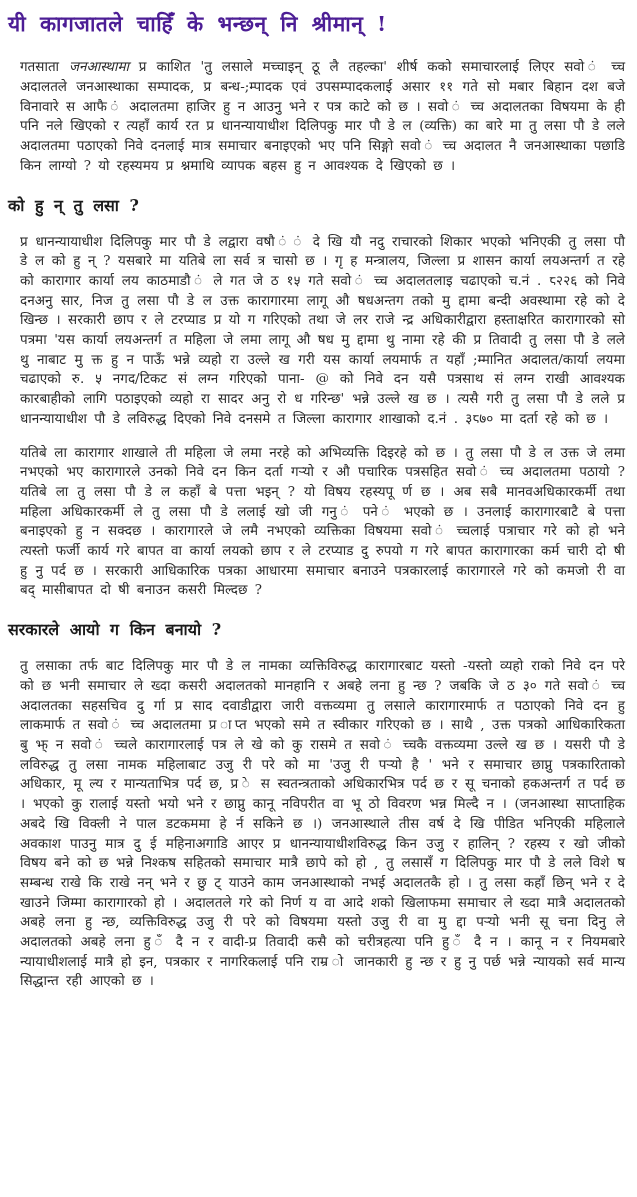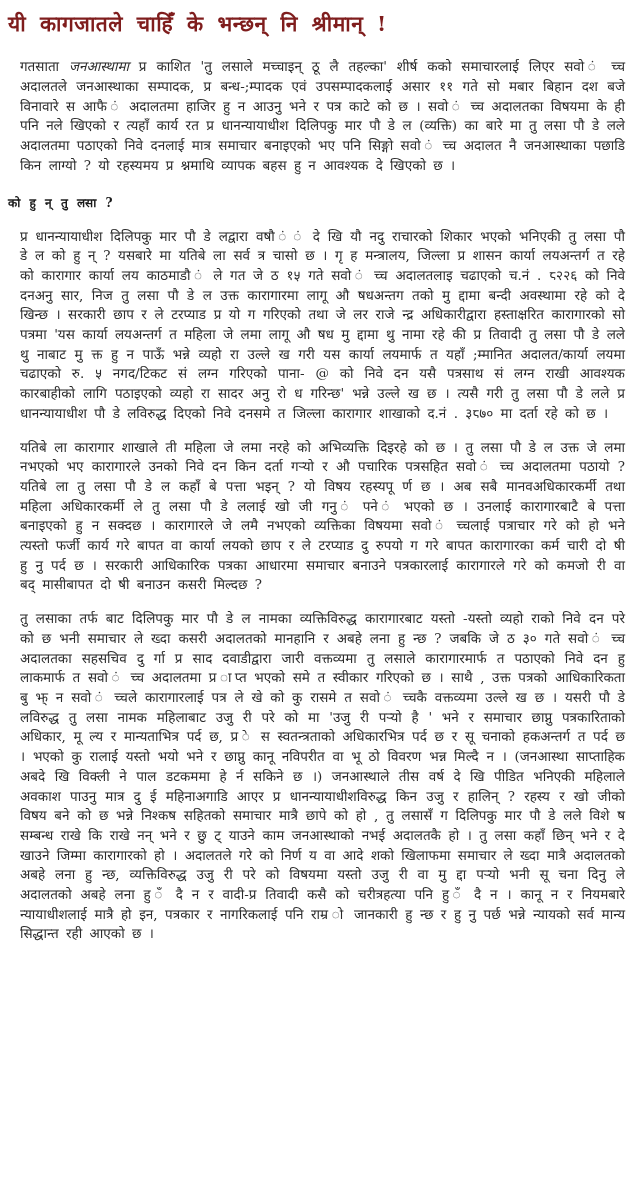--- a/index.html
+++ b/index.html
@@ -13,27 +13,27 @@
     box-sizing: border-box;
     background: #ffffff;
     padding: 6px 12px 10px 8px;
     font-family: "DejaVu Serif", "Liberation Serif", serif;
     color: #262626;
   }
   h1.article-title {
     font-size: 21px;
     line-height: 1.3;
     font-weight: bold;
-    color: #7f1d1d;
+    color: #4c1d95;
     margin: 4px 0 20px 0;
     word-spacing: 6px;
     letter-spacing: 0.5px;
   }
   h2.section-heading {
-    font-size: 12px;
+    font-size: 16px;
     font-weight: bold;
     color: #1a1a1a;
     margin: 18px 0 16px 0;
     word-spacing: 5px;
   }
   p.body-paragraph {
     font-size: 13.5px;
     line-height: 1.46;
     text-align: justify;
     word-spacing: 3px;
@@ -52,19 +52,20 @@
   <h1 class="article-title">यी कागजातले  चाहिँ  के  भन्छन्  नि श्रीमान्  !</h1>
 
   <p class="body-paragraph"><span>गतसाता </span><em class="publication">जनआस्थामा</em><span> प्र काशित 'तु लसाले  मच्चाइन्  ठू लै  तहल्का' शीर्ष कको  समाचारलाई  लिएर सवो ं च्च अदालतले  जनआस्थाका सम्पादक, प्र बन्ध-;म्पादक एवं  उपसम्पादकलाई  असार ११ गते  सो मबार बिहान दश बजे  विनावारे स आफै ं  अदालतमा हाजिर हु न आउनु  भने र पत्र काटे को  छ । सवो ं च्च अदालतका विषयमा के ही पनि नले खिएको  र त्यहाँ  कार्य रत प्र धानन्यायाधीश दिलिपकु मार पौ डे ल (व्यक्ति) का बारे मा तु लसा पौ डे लले  अदालतमा पठाएको  निवे दनलाई  मात्र समाचार बनाइएको  भए पनि सिङ्गो  सवो ं च्च अदालत नै  जनआस्थाका पछाडि किन लाग्यो  ? यो  रहस्यमय प्र श्नमाथि व्यापक बहस हु न आवश्यक दे खिएको  छ ।</span></p>
 
   <h2 class="section-heading">को   हु न्   तु लसा ?</h2>
 
   <p class="body-paragraph">प्र धानन्यायाधीश दिलिपकु मार पौ डे लद्वारा वषौ ं ं दे खि यौ नदु राचारको  शिकार भएको  भनिएकी तु लसा पौ डे ल को  हु न्  ? यसबारे मा यतिबे ला सर्व त्र चासो  छ । गृ ह मन्त्रालय, जिल्ला प्र शासन कार्या लयअन्तर्ग त रहे को  कारागार कार्या लय काठमाडौ ं ले  गत जे ठ १५ गते  सवो ं च्च अदालतलाइ चढाएको  च.नं . ८२२६ को  निवे दनअनु सार, निज तु लसा पौ डे ल उक्त कारागारमा लागू  औ षधअन्तग तको  मु द्दामा बन्दी अवस्थामा रहे को  दे खिन्छ । सरकारी छाप र ले टरप्याड प्र यो ग गरिएको  तथा जे लर राजे न्द्र अधिकारीद्वारा हस्ताक्षरित कारागारको  सो  पत्रमा 'यस कार्या लयअन्तर्ग त महिला जे लमा लागू  औ षध मु द्दामा थु नामा रहे की प्र तिवादी तु लसा पौ डे लले  थु नाबाट मु क्त हु न पाऊँ  भन्ने  व्यहो रा उल्ले ख गरी यस कार्या लयमार्फ त यहाँ  ;म्मानित अदालत/कार्या लयमा चढाएको  रु. ५ नगद/टिकट सं लग्न गरिएको  पाना- @ को  निवे दन यसै  पत्रसाथ सं लग्न राखी आवश्यक कारबाहीको  लागि पठाइएको  व्यहो रा सादर अनु रो ध गरिन्छ' भन्ने  उल्ले ख छ । त्यसै  गरी तु लसा पौ डे लले  प्र धानन्यायाधीश पौ डे लविरुद्ध दिएको  निवे दनसमे त जिल्ला कारागार शाखाको  द.नं . ३८७० मा दर्ता  रहे को  छ ।</p>
 
   <p class="body-paragraph">यतिबे ला कारागार शाखाले  ती महिला जे लमा नरहे को  अभिव्यक्ति दिइरहे को  छ । तु लसा पौ डे ल उक्त जे लमा नभएको  भए कारागारले  उनको  निवे दन किन दर्ता  गऱ्यो  र औ पचारिक पत्रसहित सवो ं च्च अदालतमा पठायो  ? यतिबे ला तु लसा पौ डे ल कहाँ  बे पत्ता भइन्  ? यो  विषय रहस्यपू र्ण  छ । अब सबै  मानवअधिकारकर्मी  तथा महिला अधिकारकर्मी ले  तु लसा पौ डे ललाई  खो जी गनु ं पने ं भएको  छ । उनलाई  कारागारबाटै  बे पत्ता बनाइएको  हु न सक्दछ । कारागारले  जे लमै  नभएको  व्यक्तिका विषयमा सवो ं च्चलाई  पत्राचार गरे को  हो  भने  त्यस्तो  फर्जी  कार्य  गरे बापत वा कार्या लयको  छाप र ले टरप्याड दु रुपयो ग गरे बापत कारागारका कर्म चारी दो षी हु नु  पर्द छ । सरकारी आधिकारिक पत्रका आधारमा समाचार बनाउने  पत्रकारलाई  कारागारले  गरे को  कमजो री वा बद्  मासीबापत दो षी बनाउन कसरी मिल्दछ ?</p>
 
+  <h2 class="section-heading">सरकारले   आयो ग किन बनायो   ?</h2>
 
 
 
 
   <p class="body-paragraph">तु लसाका तर्फ बाट दिलिपकु मार पौ डे ल नामका व्यक्तिविरुद्ध कारागारबाट यस्तो  -यस्तो   व्यहो राको   निवे दन परे को   छ भनी समाचार ले ख्दा कसरी अदालतको   मानहानि र अबहे लना हु न्छ ? जबकि जे ठ ३० गते   सवो ं च्च अदालतका सहसचिव दु र्गा  प्र साद दवाडीद्वारा जारी वक्तव्यमा तु लसाले   कारागारमार्फ त पठाएको   निवे दन हु लाकमार्फ त सवो ं च्च अदालतमा प्र ाप्त भएको  समे त स्वीकार गरिएको   छ । साथै  , उक्त पत्रको   आधिकारिकता बु झ् न सवो ं च्चले   कारागारलाई   पत्र ले खे  को   कु रासमे त सवो ं च्चकै  वक्तव्यमा उल्ले ख छ । यसरी पौ डे लविरुद्ध तु लसा नामक महिलाबाट उजु री परे  को  मा 'उजु री पऱ्यो   है  ' भने र समाचार छाप्नु   पत्रकारिताको   अधिकार, मू ल्य र मान्यताभित्र पर्द छ, प्र े स स्वतन्त्रताको   अधिकारभित्र पर्द छ र सू चनाको   हकअन्तर्ग त पर्द छ । भएको   कु रालाई   यस्तो   भयो   भने र छाप्नु   कानू नविपरीत वा भू ठो   विवरण भन्न मिल्दै  न । (जनआस्था साप्ताहिक अबदे  खि विक्ली ने पाल डटकममा हे  र्न  सकिने  छ ।) जनआस्थाले   तीस वर्ष दे  खि पीडित भनिएकी महिलाले   अवकाश पाउनु   मात्र दु ई  महिनाअगाडि आएर प्र धानन्यायाधीशविरुद्ध किन उजु र हालिन्   ? रहस्य र खो जीको   विषय बने को   छ भन्ने   निश्कष सहितको   समाचार मात्रै   छापे को   हो  , तु लसासँ ग दिलिपकु मार पौ डे लले   विशे ष सम्बन्ध राखे  कि राखे  नन्  भने र छु ट्  याउने   काम जनआस्थाको   नभई  अदालतकै   हो   । तु लसा कहाँ  छिन्  भने र दे  खाउने   जिम्मा कारागारको   हो   । अदालतले   गरे  को   निर्ण य वा आदे  शको   खिलाफमा समाचार ले ख्दा मात्रै   अदालतको   अबहे लना हु न्छ, व्यक्तिविरुद्ध उजु री परे  को   विषयमा यस्तो   उजु री वा मु द्दा पऱ्यो  भनी सू चना दिनु ले   अदालतको   अबहे लना हु ँ  दै  न र वादी-प्र तिवादी कसै  को   चरीत्रहत्या पनि हु ँ  दै  न । कानू न र नियमबारे   न्यायाधीशलाई   मात्रै   हो  इन, पत्रकार र नागरिकलाई   पनि राम्र ो   जानकारी हु न्छ र हु नु  पर्छ  भन्ने   न्यायको   सर्व  मान्य सिद्धान्त रही आएको   छ ।</p>
 
 </div>
 
 </body></html>

